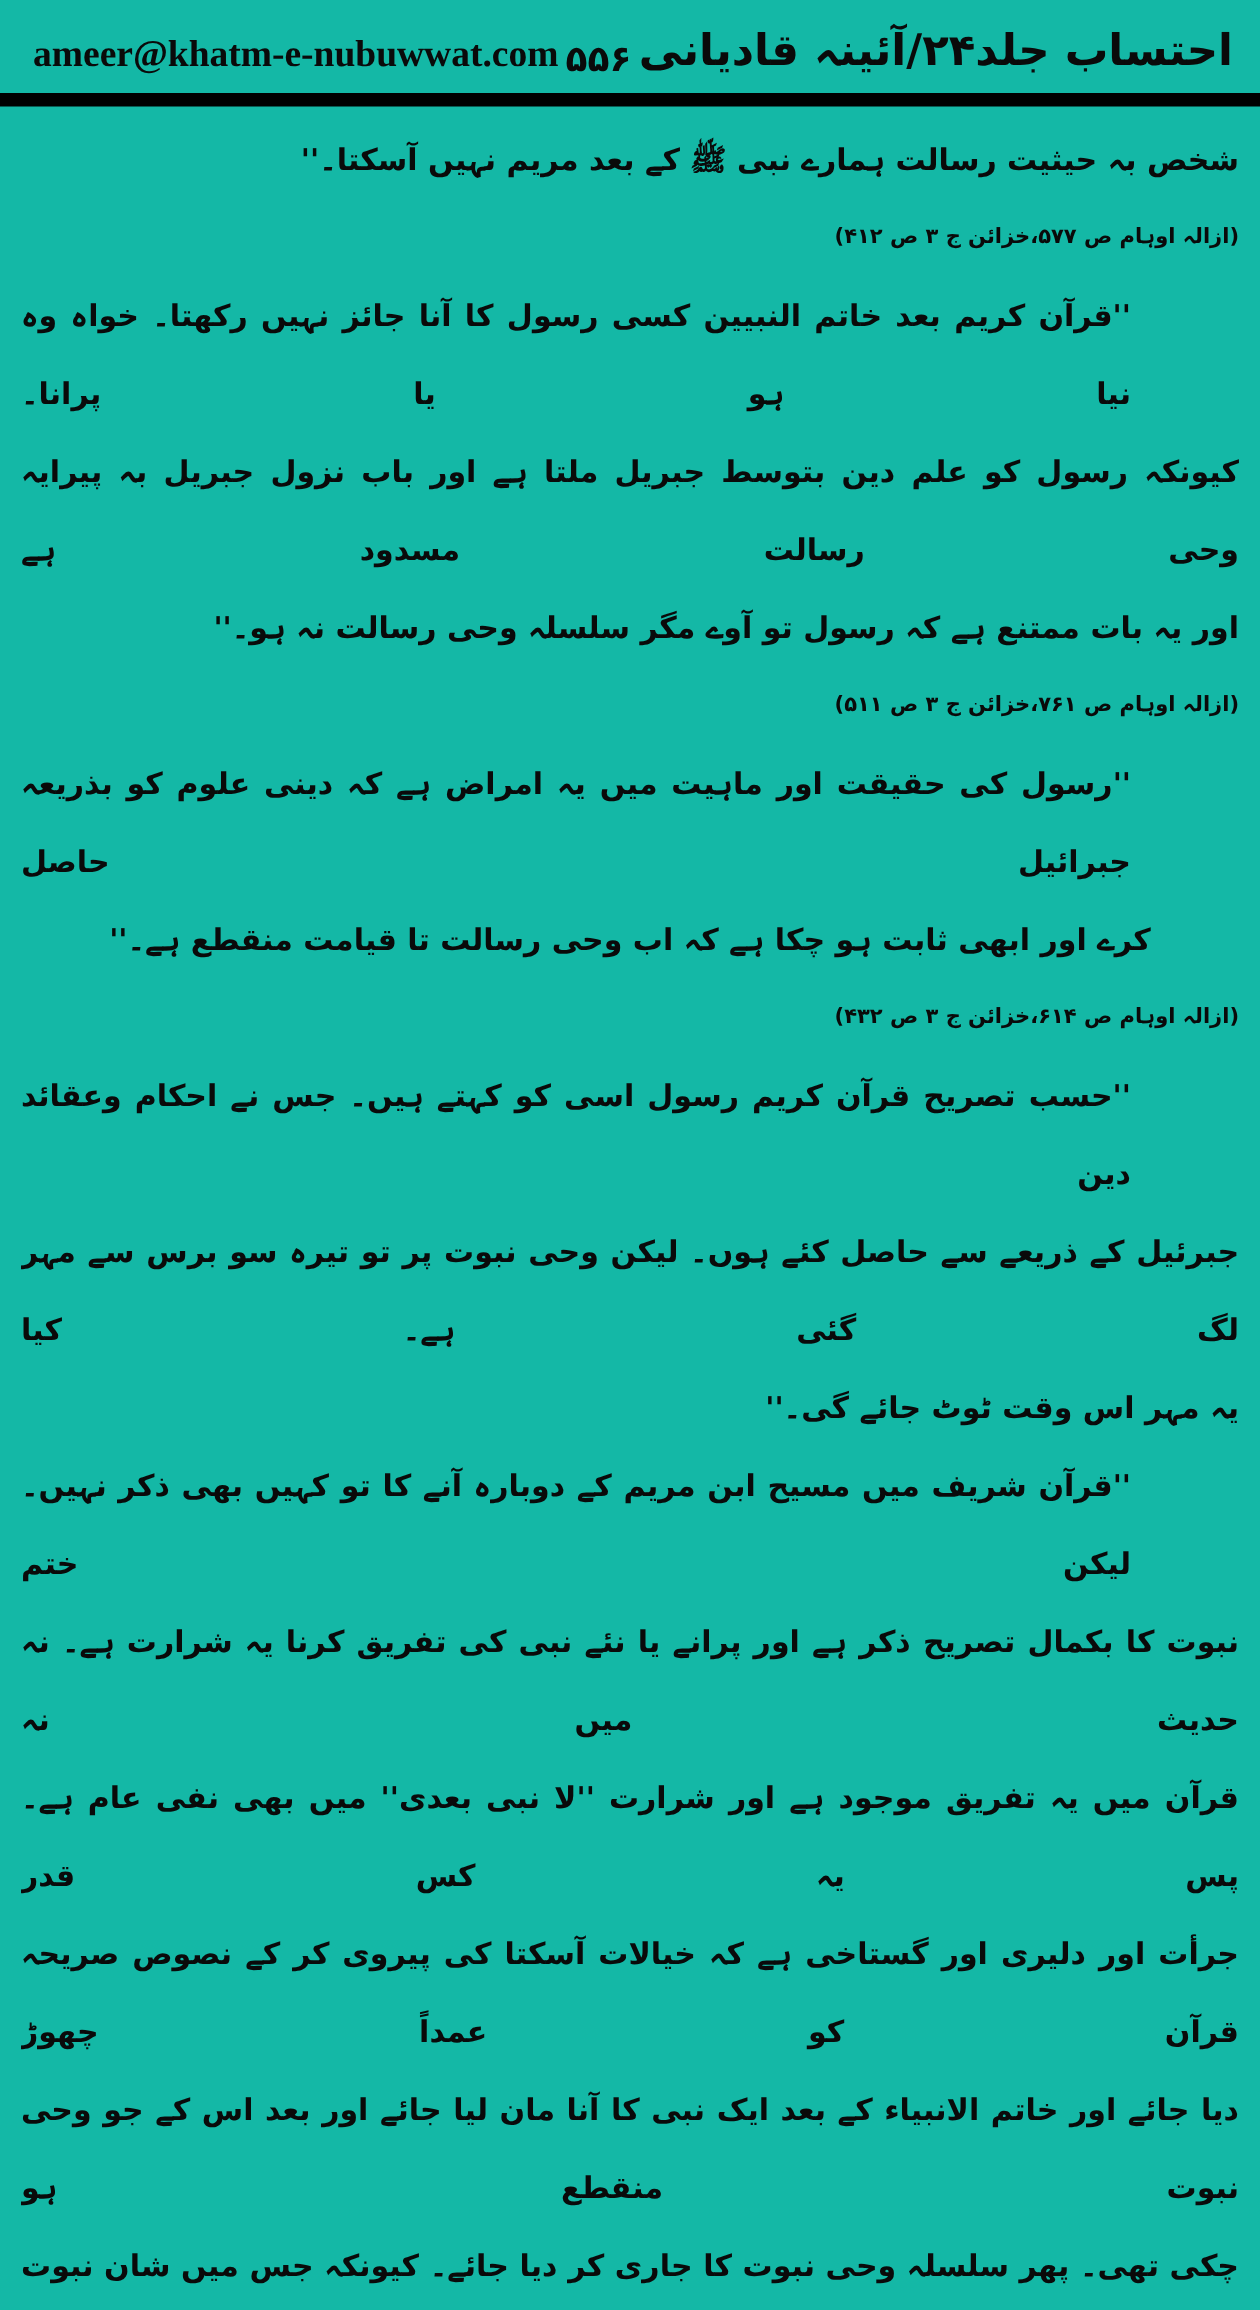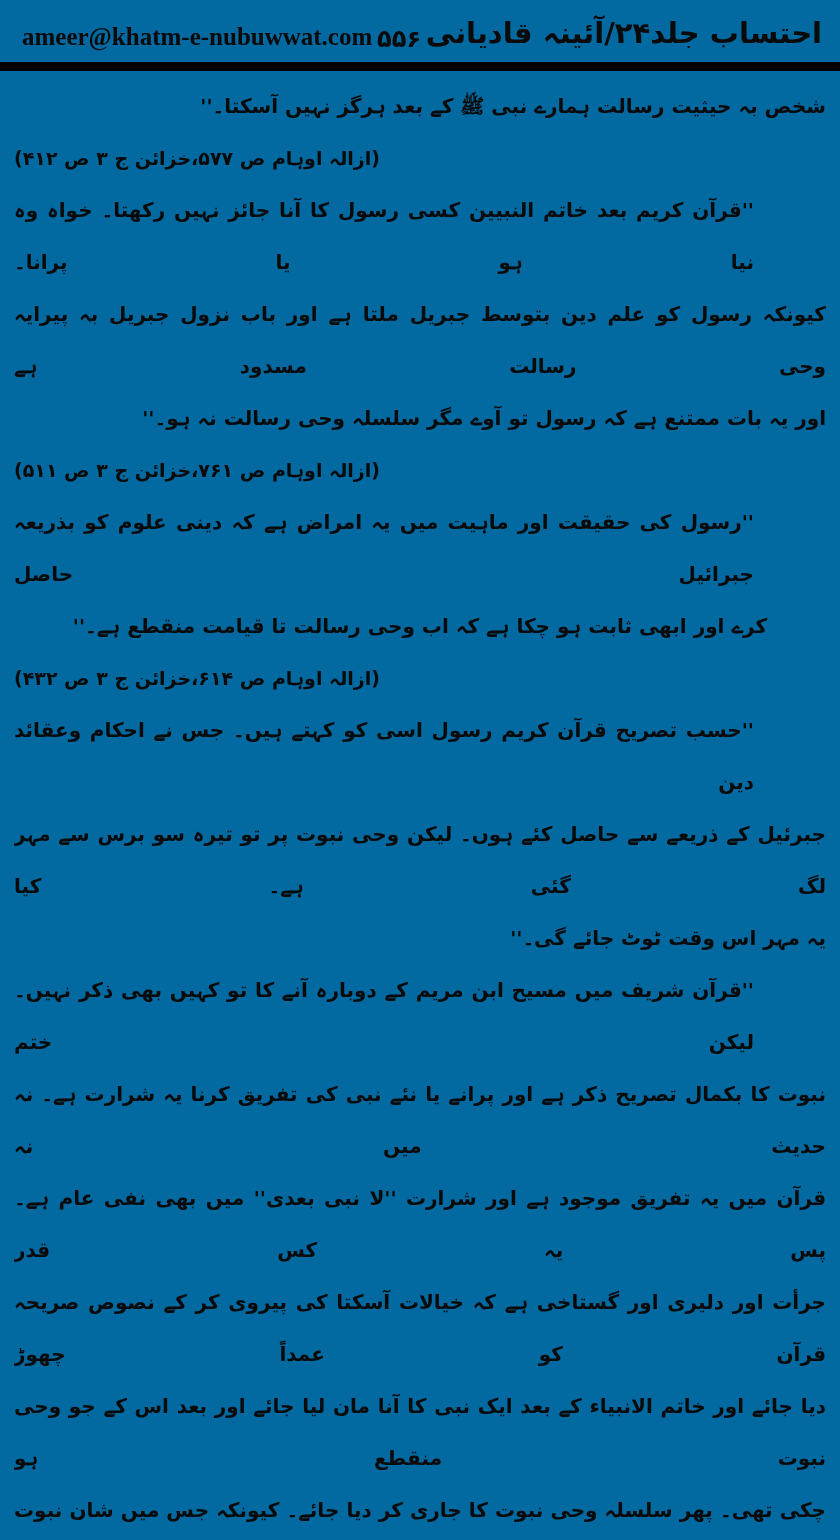--- a/index.html
+++ b/index.html
@@ -1,17 +1,17 @@
 <!DOCTYPE html>
 <html lang="ur"><head>
 <meta charset="utf-8">
 <style>
   html,body{margin:0;padding:0;background:#e8e8e8;}
   .page{
-    width:840px;height:1540px;background:#0369a1;margin:0 auto;
+    width:840px;height:1540px;background:#14b8a6;margin:0 auto;
     overflow:hidden;box-sizing:border-box;position:relative;
     font-family:"DejaVu Sans",sans-serif;color:#0a0a0a;
   }
   
   .header{
     display:flex;justify-content:space-between;align-items:flex-end;
     padding:16px 18px 4px 22px;direction:ltr;
   }
   .email{font-family:"Liberation Serif",serif;font-weight:bold;font-size:25px;}
   .pagenum{font-family:"DejaVu Sans",sans-serif;font-weight:bold;font-size:24px;line-height:1;}
@@ -20,40 +20,40 @@
   
   .body{
     padding:9px 14px 0 14px;direction:rtl;unicode-bidi:embed;
     font-weight:bold;font-size:20px;
   }
   .line{line-height:52px;min-height:52px;overflow:hidden;}
   .t-full{text-align:justify;text-align-last:justify;}
   .t-first{text-align:justify;text-align-last:justify;padding-right:72px;}
   .t-end{text-align:right;}
   .t-center{text-align:center;}
-  .t-cite{text-align:left;font-size:19px;}
+  .t-cite{text-align:right;font-size:14px;}
   .t-split{display:flex;justify-content:space-between;align-items:baseline;}
   .cite{font-size:19px;white-space:nowrap;}
   .qend{white-space:nowrap;text-align:right;}
   .split-a .cite{margin-left:200px;}
 </style>
 </head>
 <body>
 
 <div class="page">
 
   <div class="header">
     <span class="email">ameer@khatm-e-nubuwwat.com</span>
     <span class="pagenum">۵۵۶</span>
     <span class="title">احتساب جلد۲۴/آئینہ قادیانی</span>
   </div>
   <div class="toprule"></div>
 
   <div class="body">
-    <div class="line t-end">شخص بہ حیثیت رسالت ہمارے نبی ﷺ کے بعد ہرگز نہیں آسکتا۔''</div>
+    <div class="line t-end">شخص بہ حیثیت رسالت ہمارے نبی ﷺ کے بعد مریم نہیں آسکتا۔''</div>
     <div class="line t-cite">(ازالہ اوہام ص ۵۷۷،خزائن ج ۳ ص ۴۱۲)</div>
     <div class="line t-first">''قرآن کریم بعد خاتم النبیین کسی رسول کا آنا جائز نہیں رکھتا۔ خواہ وہ نیا ہو یا پرانا۔</div>
     <div class="line t-full">کیونکہ رسول کو علم دین بتوسط جبریل ملتا ہے اور باب نزول جبریل بہ پیرایہ وحی رسالت مسدود ہے</div>
     <div class="line t-end">اور یہ بات ممتنع ہے کہ رسول تو آوے مگر سلسلہ وحی رسالت نہ ہو۔''</div>
     <div class="line t-cite">(ازالہ اوہام ص ۷۶۱،خزائن ج ۳ ص ۵۱۱)</div>
     <div class="line t-first">''رسول کی حقیقت اور ماہیت میں یہ امراض ہے کہ دینی علوم کو بذریعہ جبرائیل حاصل</div>
     <div class="line t-center">کرے اور ابھی ثابت ہو چکا ہے کہ اب وحی رسالت تا قیامت منقطع ہے۔''</div>
     <div class="line t-cite">(ازالہ اوہام ص ۶۱۴،خزائن ج ۳ ص ۴۳۲)</div>
     <div class="line t-first">''حسب تصریح قرآن کریم رسول اسی کو کہتے ہیں۔ جس نے احکام وعقائد دین</div>
     <div class="line t-full">جبرئیل کے ذریعے سے حاصل کئے ہوں۔ لیکن وحی نبوت پر تو تیرہ سو برس سے مہر لگ گئی ہے۔ کیا</div>

